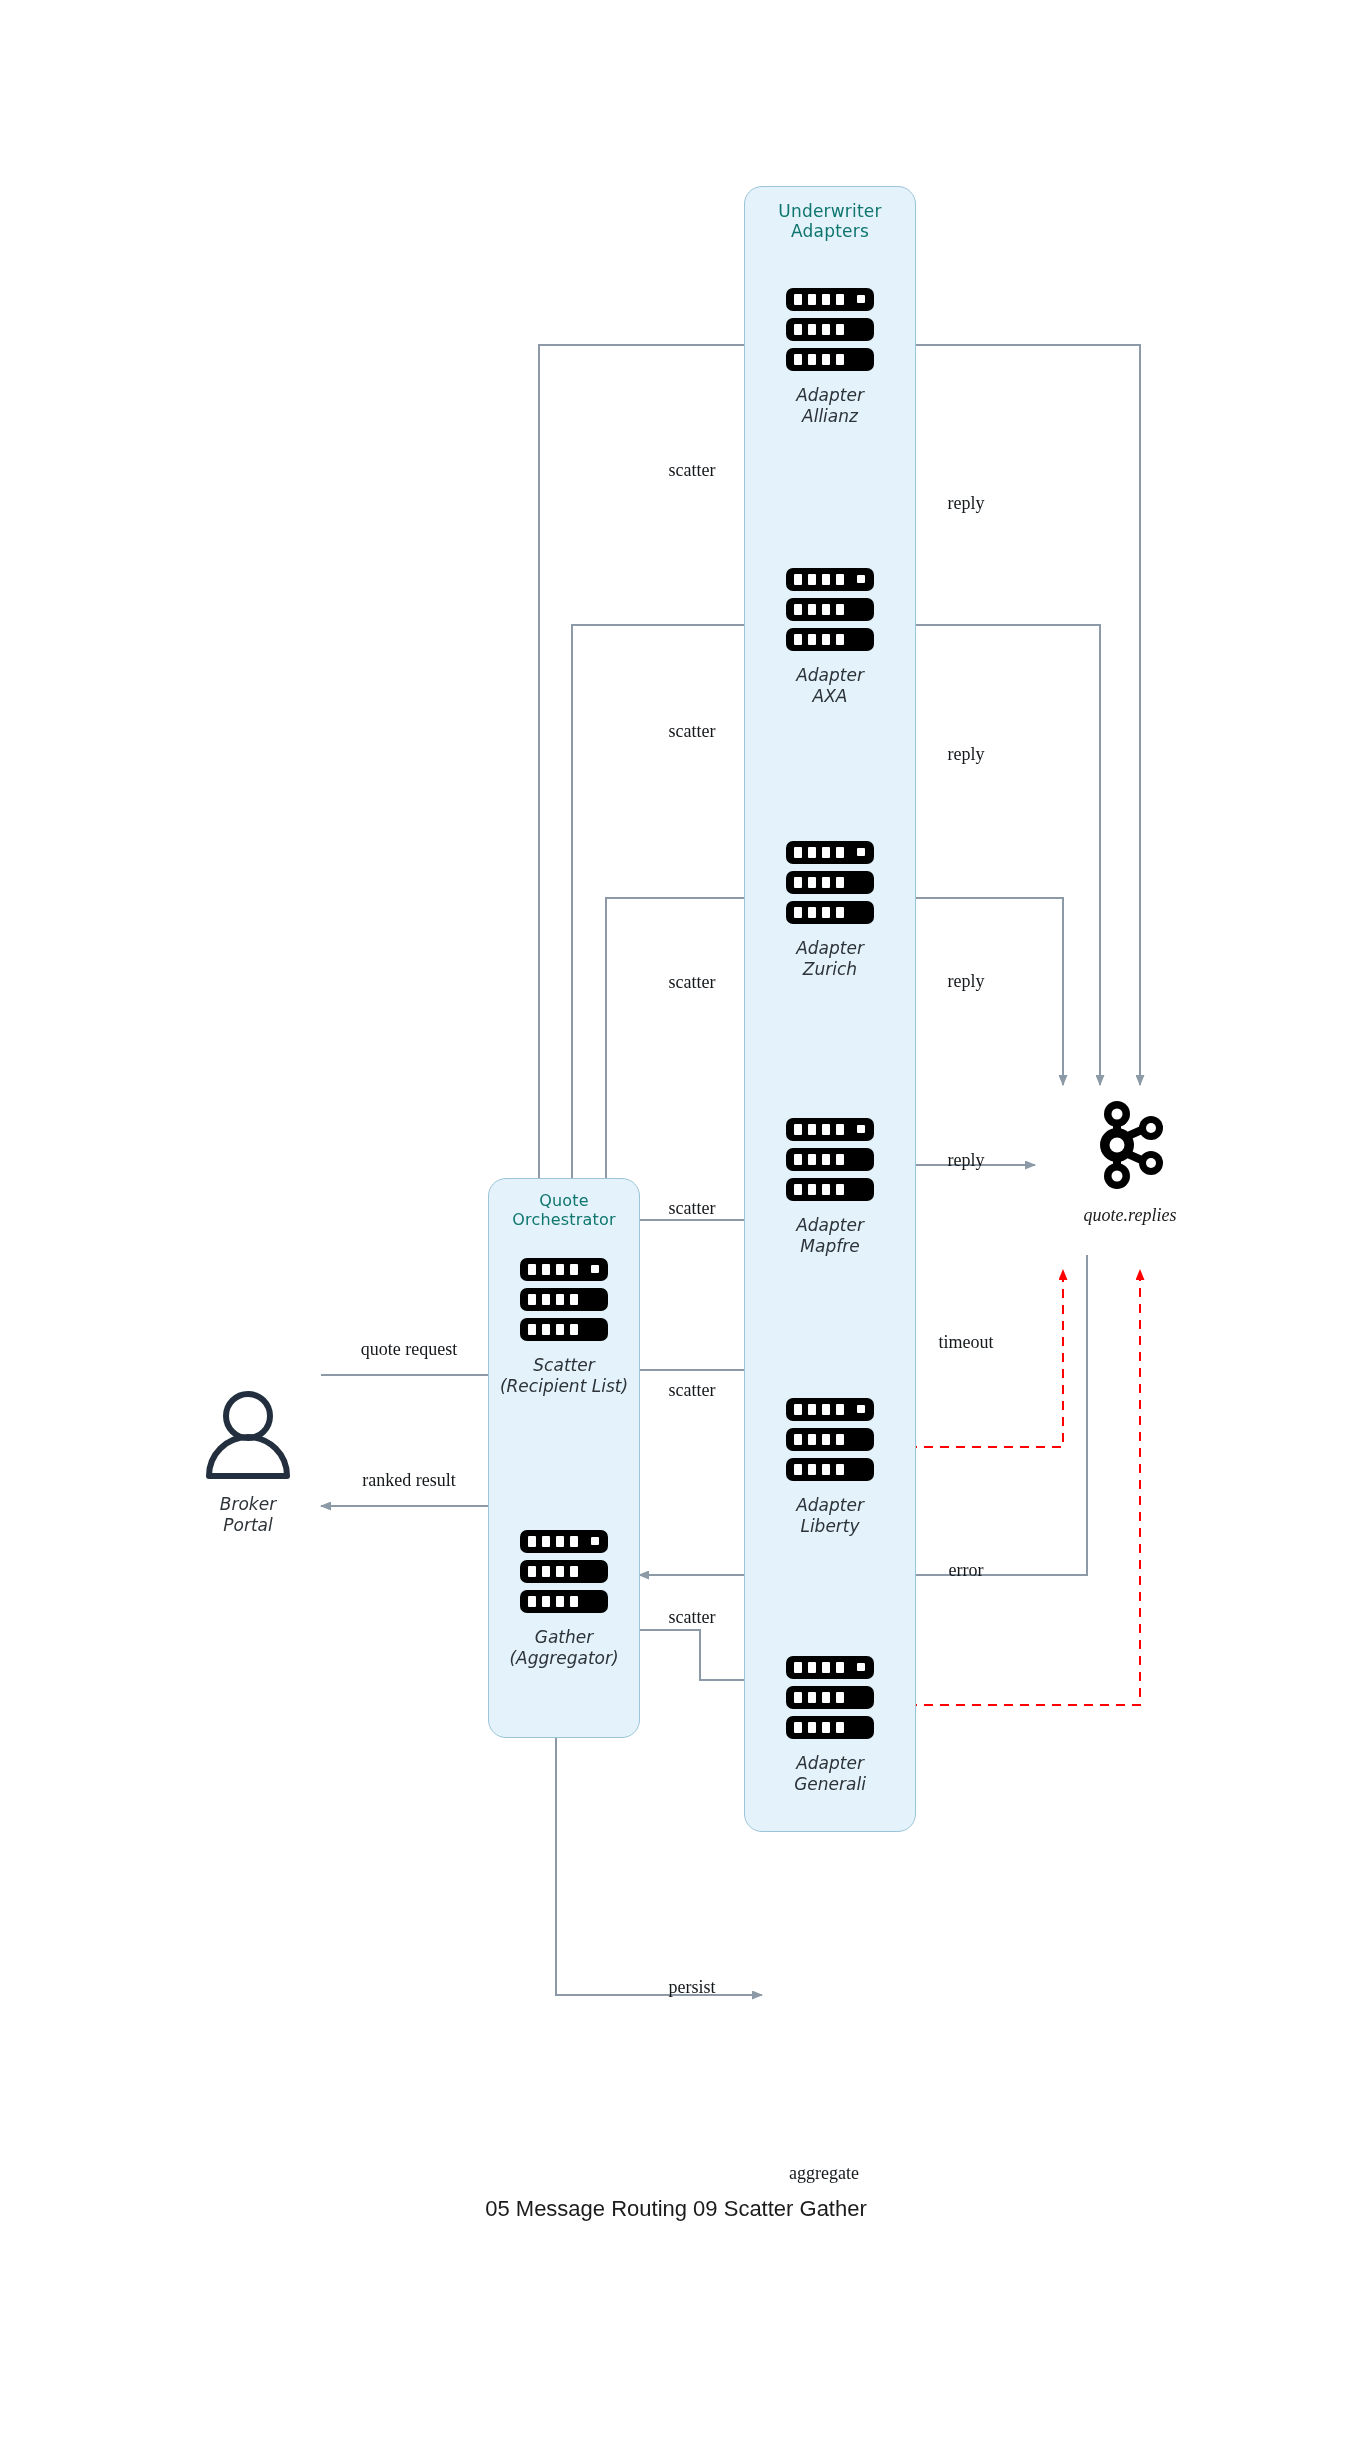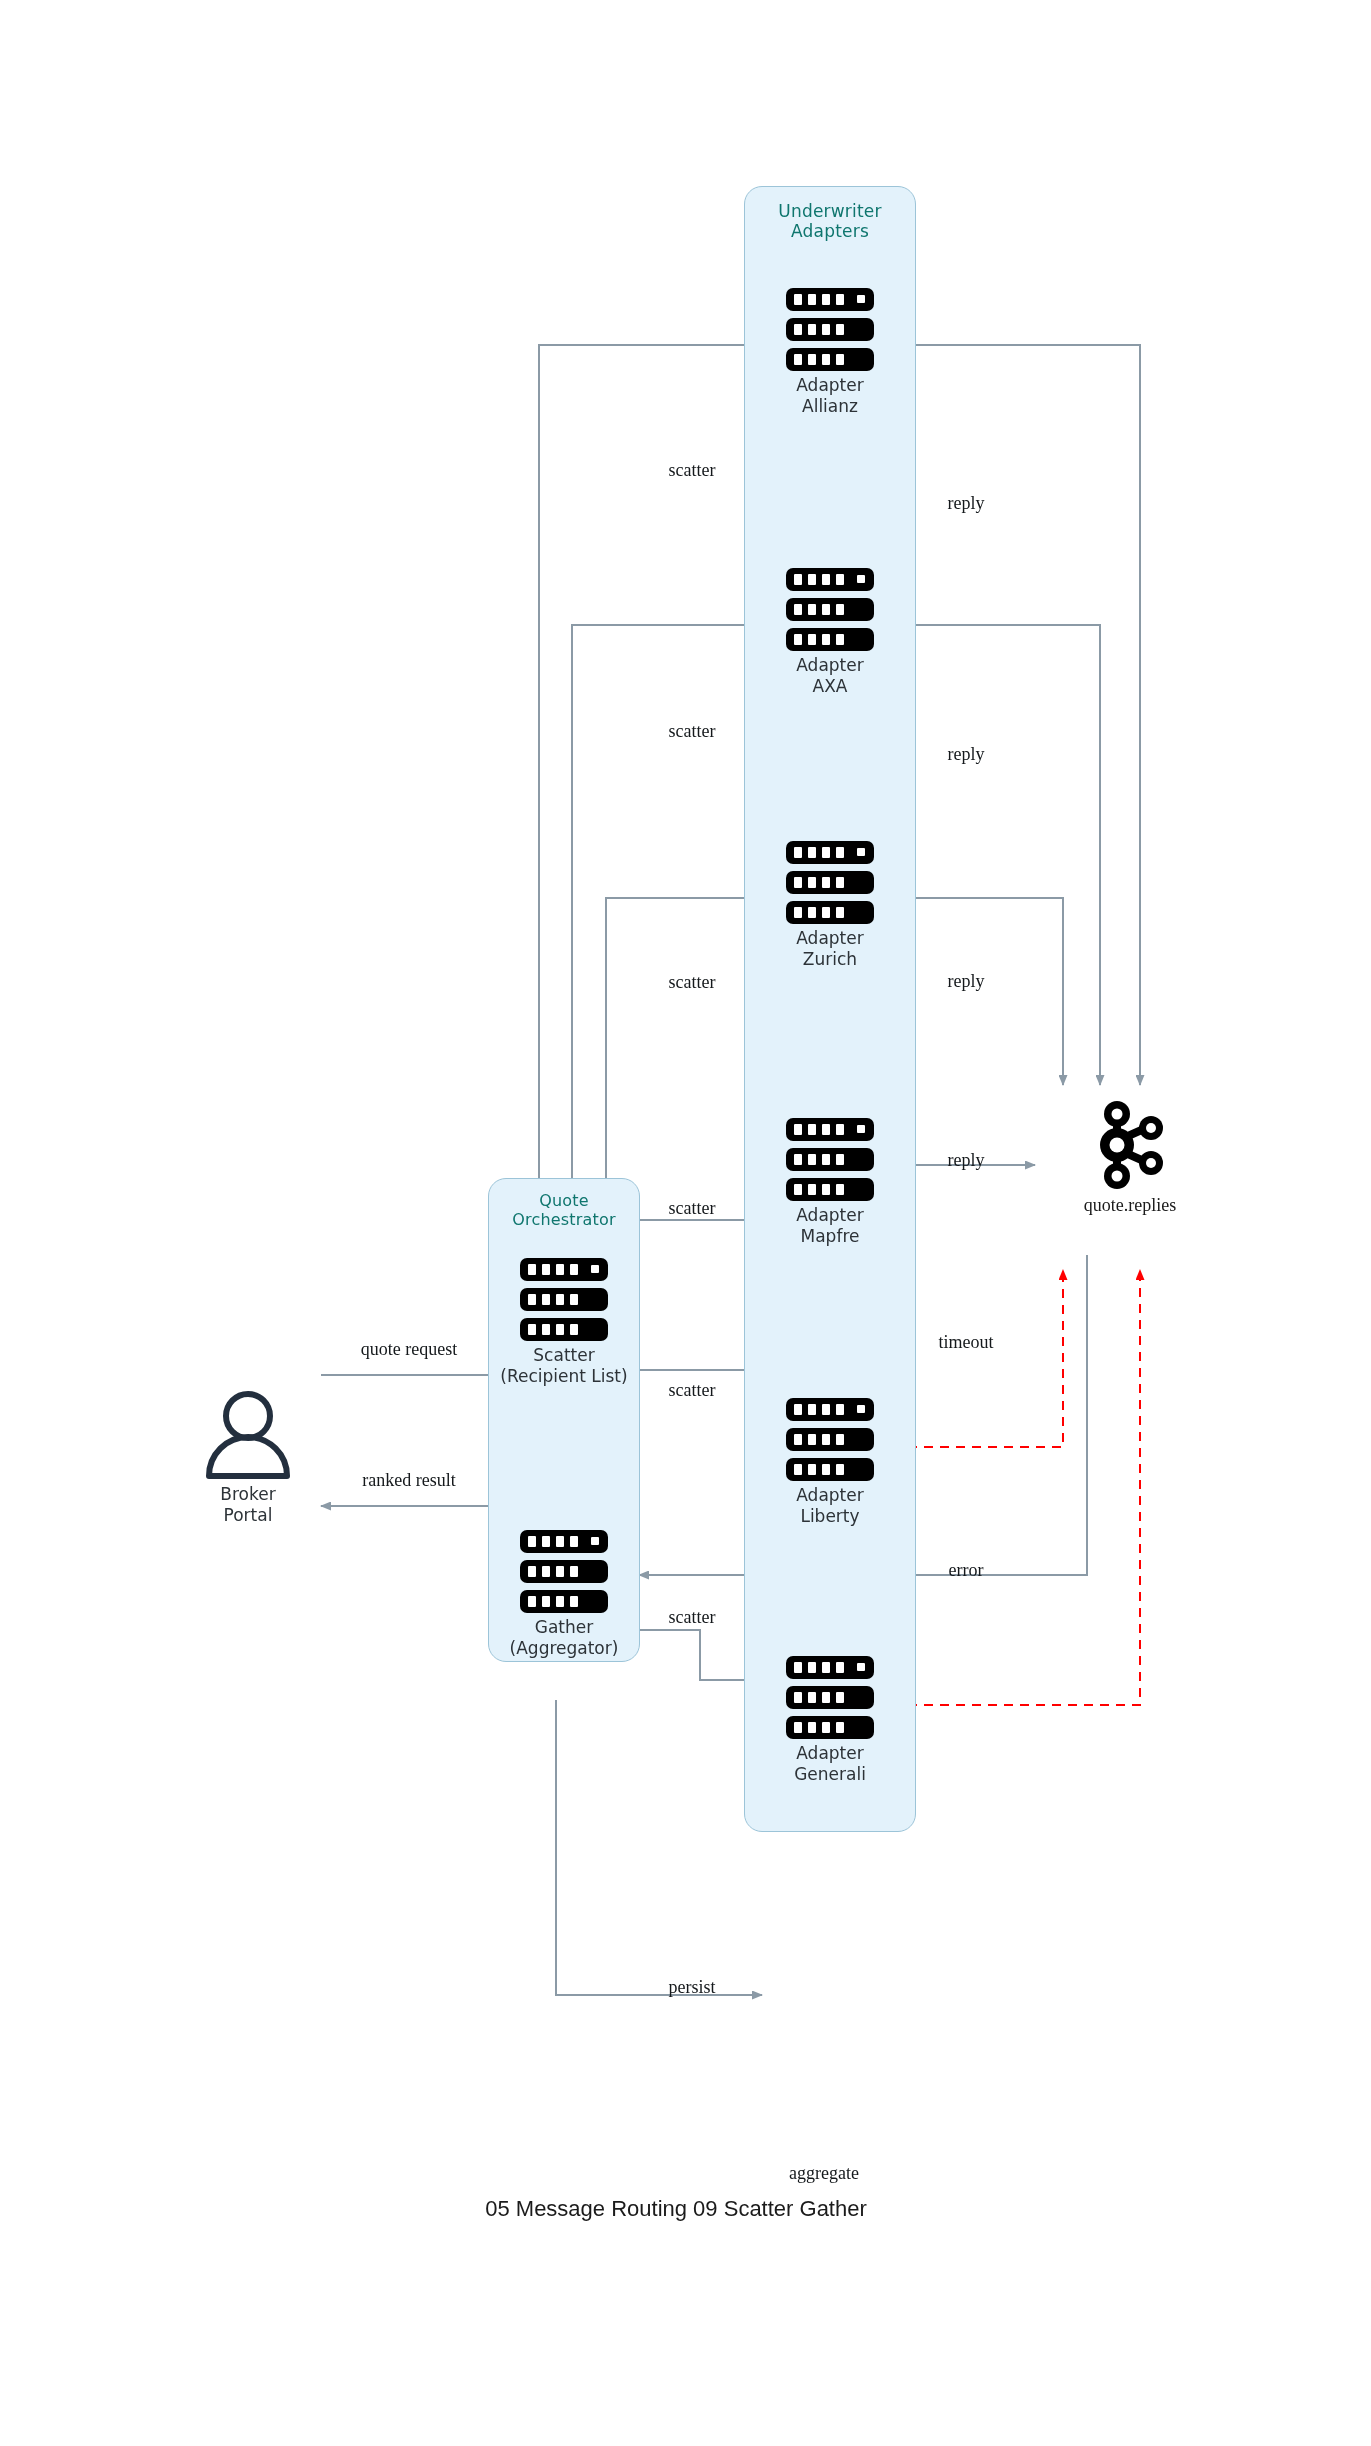--- a/index.html
+++ b/index.html
@@ -51,21 +51,22 @@
     position: absolute;
     box-sizing: border-box;
     text-align: center;
   }
   .node-label {
     font-family: "DejaVu Sans", sans-serif;
     font-size: 17px;
     line-height: 21px;
     color: #2d3338;
     white-space: pre-line;
-    margin-top: 4px;
+    margin-top: 14px;
+    font-style: italic;
   }
   .node-label.serif {
     font-family: "Liberation Serif", serif;
     font-size: 18px;
     line-height: 22px;
     color: #1b1b1b;
   }
 
   
   .rack {
@@ -180,21 +181,21 @@
       <path d="M892,1447 L1063,1447 L1063,1270" marker-end="url(#arrow-red)"></path>
 
       <path d="M892,1705 L1140,1705 L1140,1270" marker-end="url(#arrow-red)"></path>
     </g>
   </svg>
 
   <div class="group" style="left:744px; top:186px; width:172px; height:1646px;">
     <div class="group-title" style="top:14px;">Underwriter Adapters</div>
   </div>
 
-  <div class="group" style="left:488px; top:1178px; width:152px; height:484px;">
+  <div class="group" style="left:488px; top:1178px; width:152px; height:560px;">
     <div class="group-title" style="top:12px; font-size:16px;">Quote Orchestrator</div>
   </div>
 
   <div class="node" style="left:178px; top:1390px; width:140px;">
     <svg class="actor" viewBox="0 0 96 90">
       <circle cx="48" cy="26" r="22" fill="none" stroke="#232f3e" stroke-width="6"></circle>
       <path d="M9,86 A39,39 0 0 1 87,86 Z" fill="none" stroke="#232f3e" stroke-width="6" stroke-linejoin="round"></path>
     </svg>
     <div class="node-label">Broker
 Portal</div>

